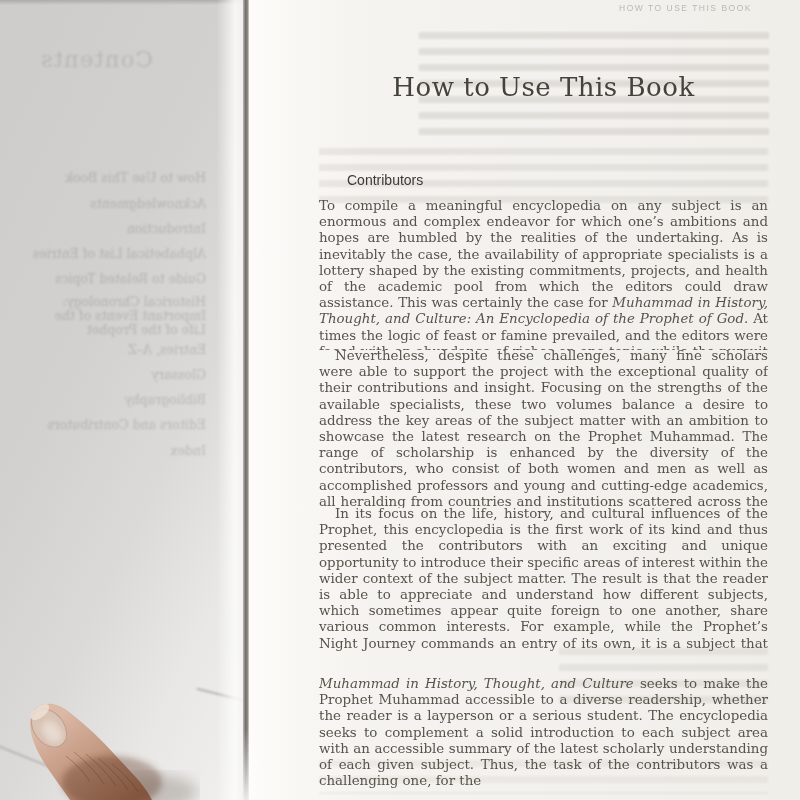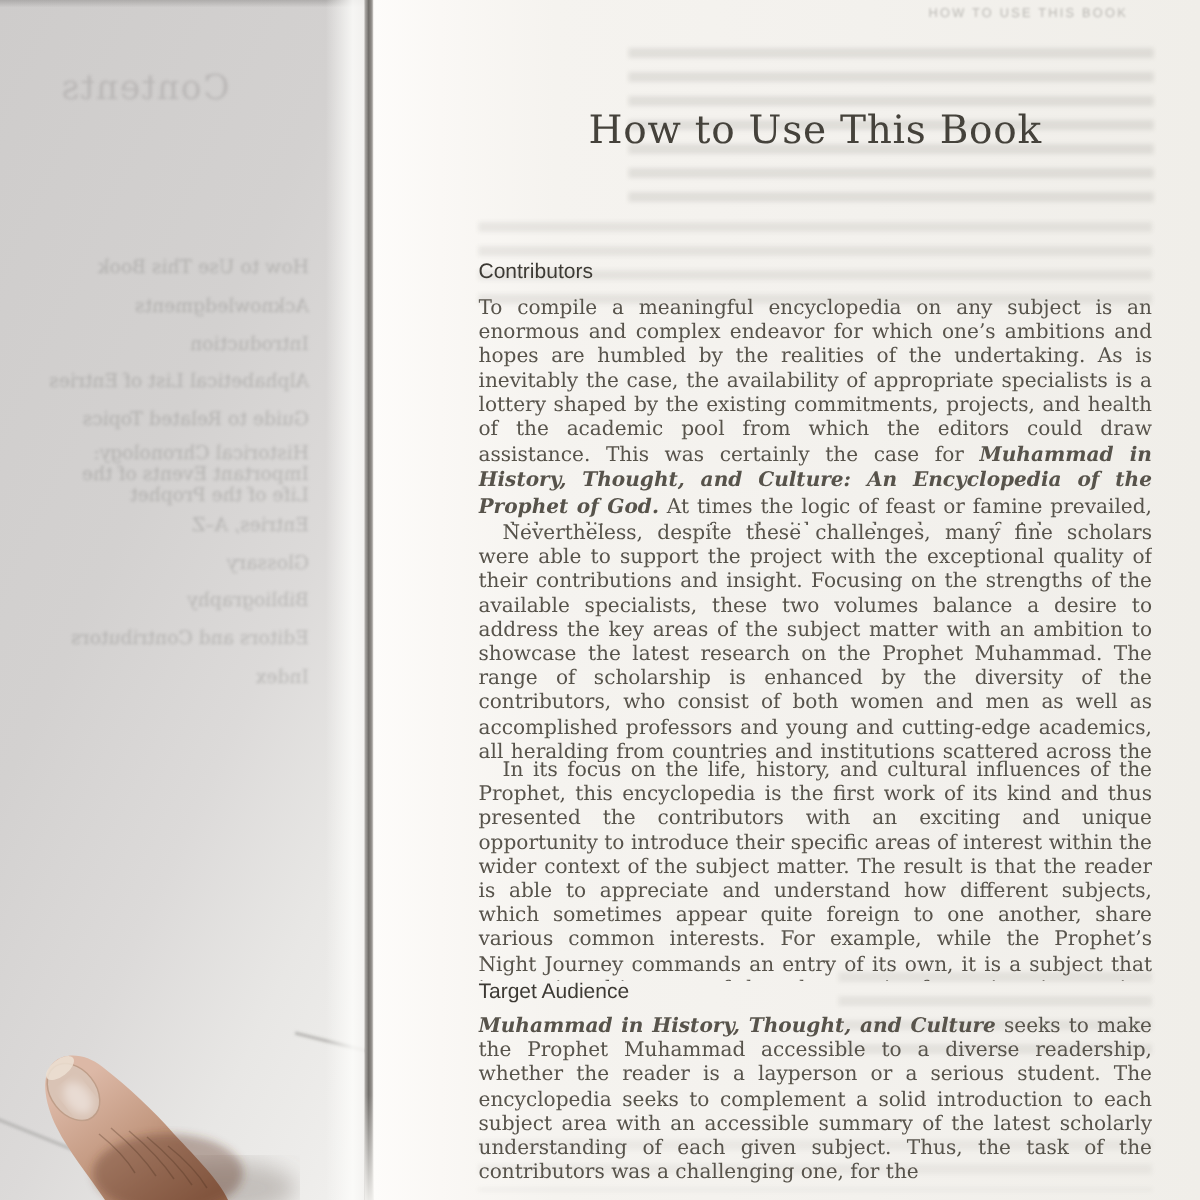--- a/index.html
+++ b/index.html
@@ -54,31 +54,31 @@
   .running-header-ghost{position:absolute;left:300px;top:3px;
     font-family:"Liberation Sans",sans-serif;font-size:8.5px;letter-spacing:1.5px;
     color:rgba(120,117,112,0.45);filter:blur(0.6px);white-space:nowrap;}
 
   .title{position:absolute;left:0;top:72px;width:449px;margin:0;
     text-align:center;font-size:26px;font-weight:normal;letter-spacing:0.5px;
     color:#45423b;}
 
   .heading{position:absolute;left:0;width:449px;
     font-family:"Liberation Sans",sans-serif;font-size:14px;color:#3d3a34;}
-  .h1pos{top:172px;}
+  .h1pos{top:172px;margin-left:28px;}
   .h2pos{top:652px;}
 
   .para{position:absolute;left:0;width:449px;margin:0;
     font-size:13.4px;line-height:16.2px;text-align:justify;color:#57534b;
     overflow:hidden;}
   .p1{top:198px;height:152px;}
   .p2{top:348px;height:160px;text-indent:16px;}
   .p3{top:506px;height:148px;text-indent:16px;}
   .p4{top:676px;height:124px;}
-  .it{font-style:italic;font-weight:bold;}
+  .it{font-style:italic;}
 
   
   .thumb-svg{position:absolute;left:0;top:660px;width:200px;height:140px;}
 </style>
 </head>
 <body>
 
 <div class="photo">
 
   <div class="page-left">
@@ -115,21 +115,20 @@
       <h1 class="title">How to Use This Book</h1>
 
       <div class="heading h1pos">Contributors</div>
 
       <p class="para p1"><span>To compile a meaningful encyclopedia on any subject is an enormous and complex endeavor for which one’s ambitions and hopes are humbled by the realities of the undertaking. As is inevitably the case, the availability of appropriate specialists is a lottery shaped by the existing commitments, projects, and health of the academic pool from which the editors could draw assistance. This was certainly the case for </span><span class="it">Muhammad in History, Thought, and Culture: An Encyclopedia of the Prophet of God.</span><span> At times the logic of feast or famine prevailed, and the editors were faced with an abundance of riches on one topic, while the pursuit of a particularly desired topic was difficult and in certain cases even unsuccessful.</span></p>
 
       <p class="para p2">Nevertheless, despite these challenges, many fine scholars were able to support the project with the exceptional quality of their contributions and insight. Focusing on the strengths of the available specialists, these two volumes balance a desire to address the key areas of the subject matter with an ambition to showcase the latest research on the Prophet Muhammad. The range of scholarship is enhanced by the diversity of the contributors, who consist of both women and men as well as accomplished professors and young and cutting-edge academics, all heralding from countries and institutions scattered across the globe. Readers will therefore benefit from the wide-ranging content of these volumes and the insight of some of the leading and most exciting specialists in their respective fields.</p>
 
       <p class="para p3">In its focus on the life, history, and cultural influences of the Prophet, this encyclopedia is the first work of its kind and thus presented the contributors with an exciting and unique opportunity to introduce their specific areas of interest within the wider context of the subject matter. The result is that the reader is able to appreciate and understand how different subjects, which sometimes appear quite foreign to one another, share various common interests. For example, while the Prophet’s Night Journey commands an entry of its own, it is a subject that is mentioned in many of the other entries for various interesting reasons.</p>
 
-      <div class="heading h2pos">Target Audience</div>
 
       <p class="para p4"><span class="it">Muhammad in History, Thought, and Culture</span><span> seeks to make the Prophet Muhammad accessible to a diverse readership, whether the reader is a layperson or a serious student. The encyclopedia seeks to complement a solid introduction to each subject area with an accessible summary of the latest scholarly understanding of each given subject. Thus, the task of the contributors was a challenging one, for the</span></p>
     </div>
   </div>
 
   <svg class="thumb-svg" viewBox="0 0 200 140">
     <defs>
       <linearGradient id="skin" x1="0.15" y1="0.2" x2="0.85" y2="1">
         <stop offset="0" stop-color="#dcb8a6"></stop>
         <stop offset="0.45" stop-color="#c49a82"></stop>

